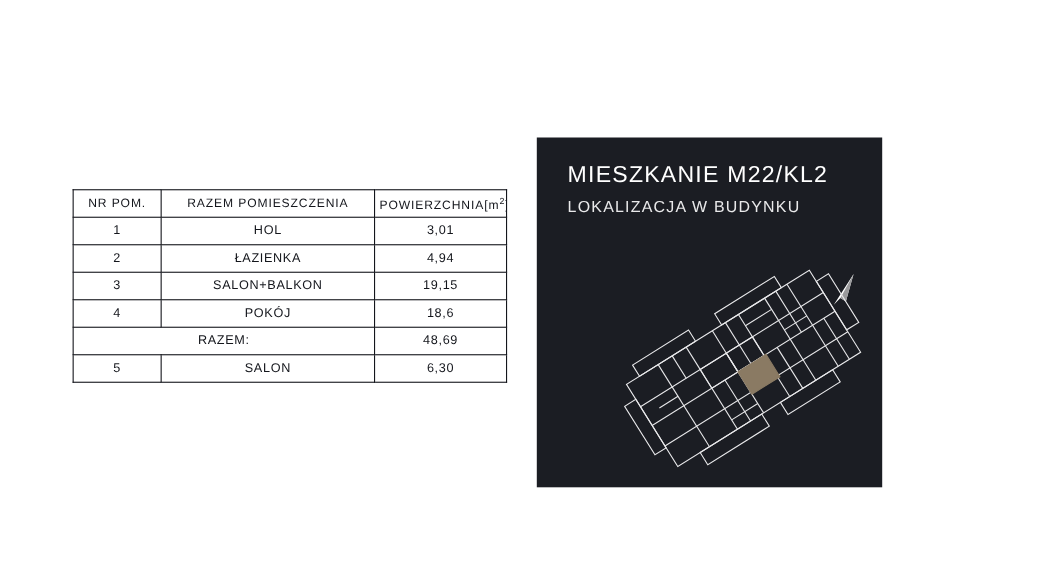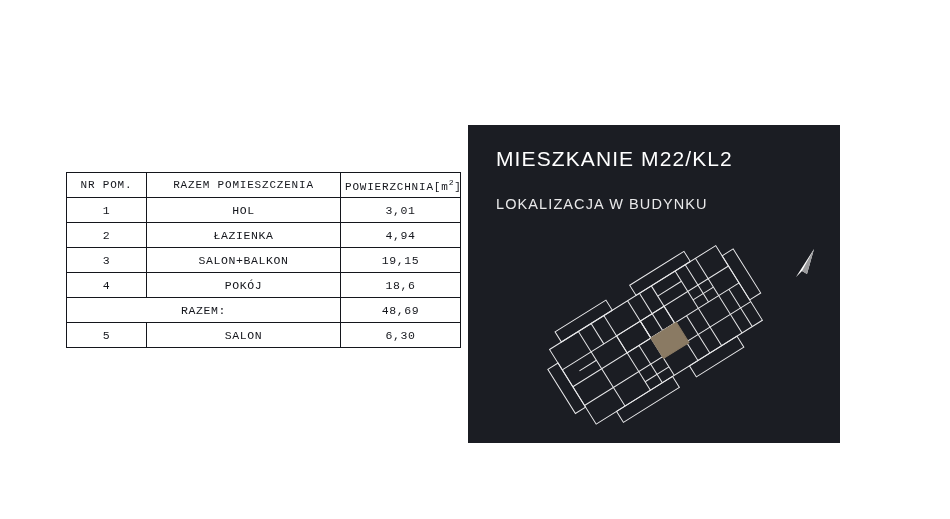--- a/index.html
+++ b/index.html
@@ -26,21 +26,21 @@
     border-collapse: collapse;
     width: 100%;
     background: #ffffff;
     table-layout: fixed;
   }
   table.room-table th,
   table.room-table td {
     border: 1px solid #14161c;
     color: #14161c;
     font-size: 11.5px;
-    font-family: Liberation Mono, monospace;
+    font-family: Liberation Sans, sans-serif;
     letter-spacing: 0.6px;
     text-align: center;
     height: 24px;
     padding: 0 4px;
     font-weight: normal;
     white-space: nowrap;
     overflow: hidden;
   }
   table.room-table th {
     font-size: 11px;
@@ -53,23 +53,23 @@
   td.total-label {
     text-align: left;
     padding-left: 8px;
     letter-spacing: 0.8px;
   }
   .sup { font-size: 8px; vertical-align: super; }
 
   
   #locator-panel {
     position: absolute;
-    left: 468px;
+    left: 488px;
     top: 125px;
-    width: 372px;
+    width: 314px;
     height: 318px;
     background: #1b1d23;
   }
   #panel-titles {
     position: absolute;
     left: 28px;
     top: 20px;
     color: #ffffff;
   }
   .title-line-1, .title-line-2 {
@@ -77,21 +77,21 @@
     letter-spacing: 1.1px;
     line-height: 27px;
     color: #ffffff;
     font-weight: normal;
     white-space: nowrap;
   }
   .title-line-3 {
     font-size: 14.5px;
     letter-spacing: 1.1px;
     line-height: 24px;
-    margin-top: 20px;
+    margin-top: 5px;
     color: #e9e9ea;
     white-space: nowrap;
   }
 
   
   #compass {
     position: absolute;
     right: 18px;
     top: 118px;
     width: 46px;

